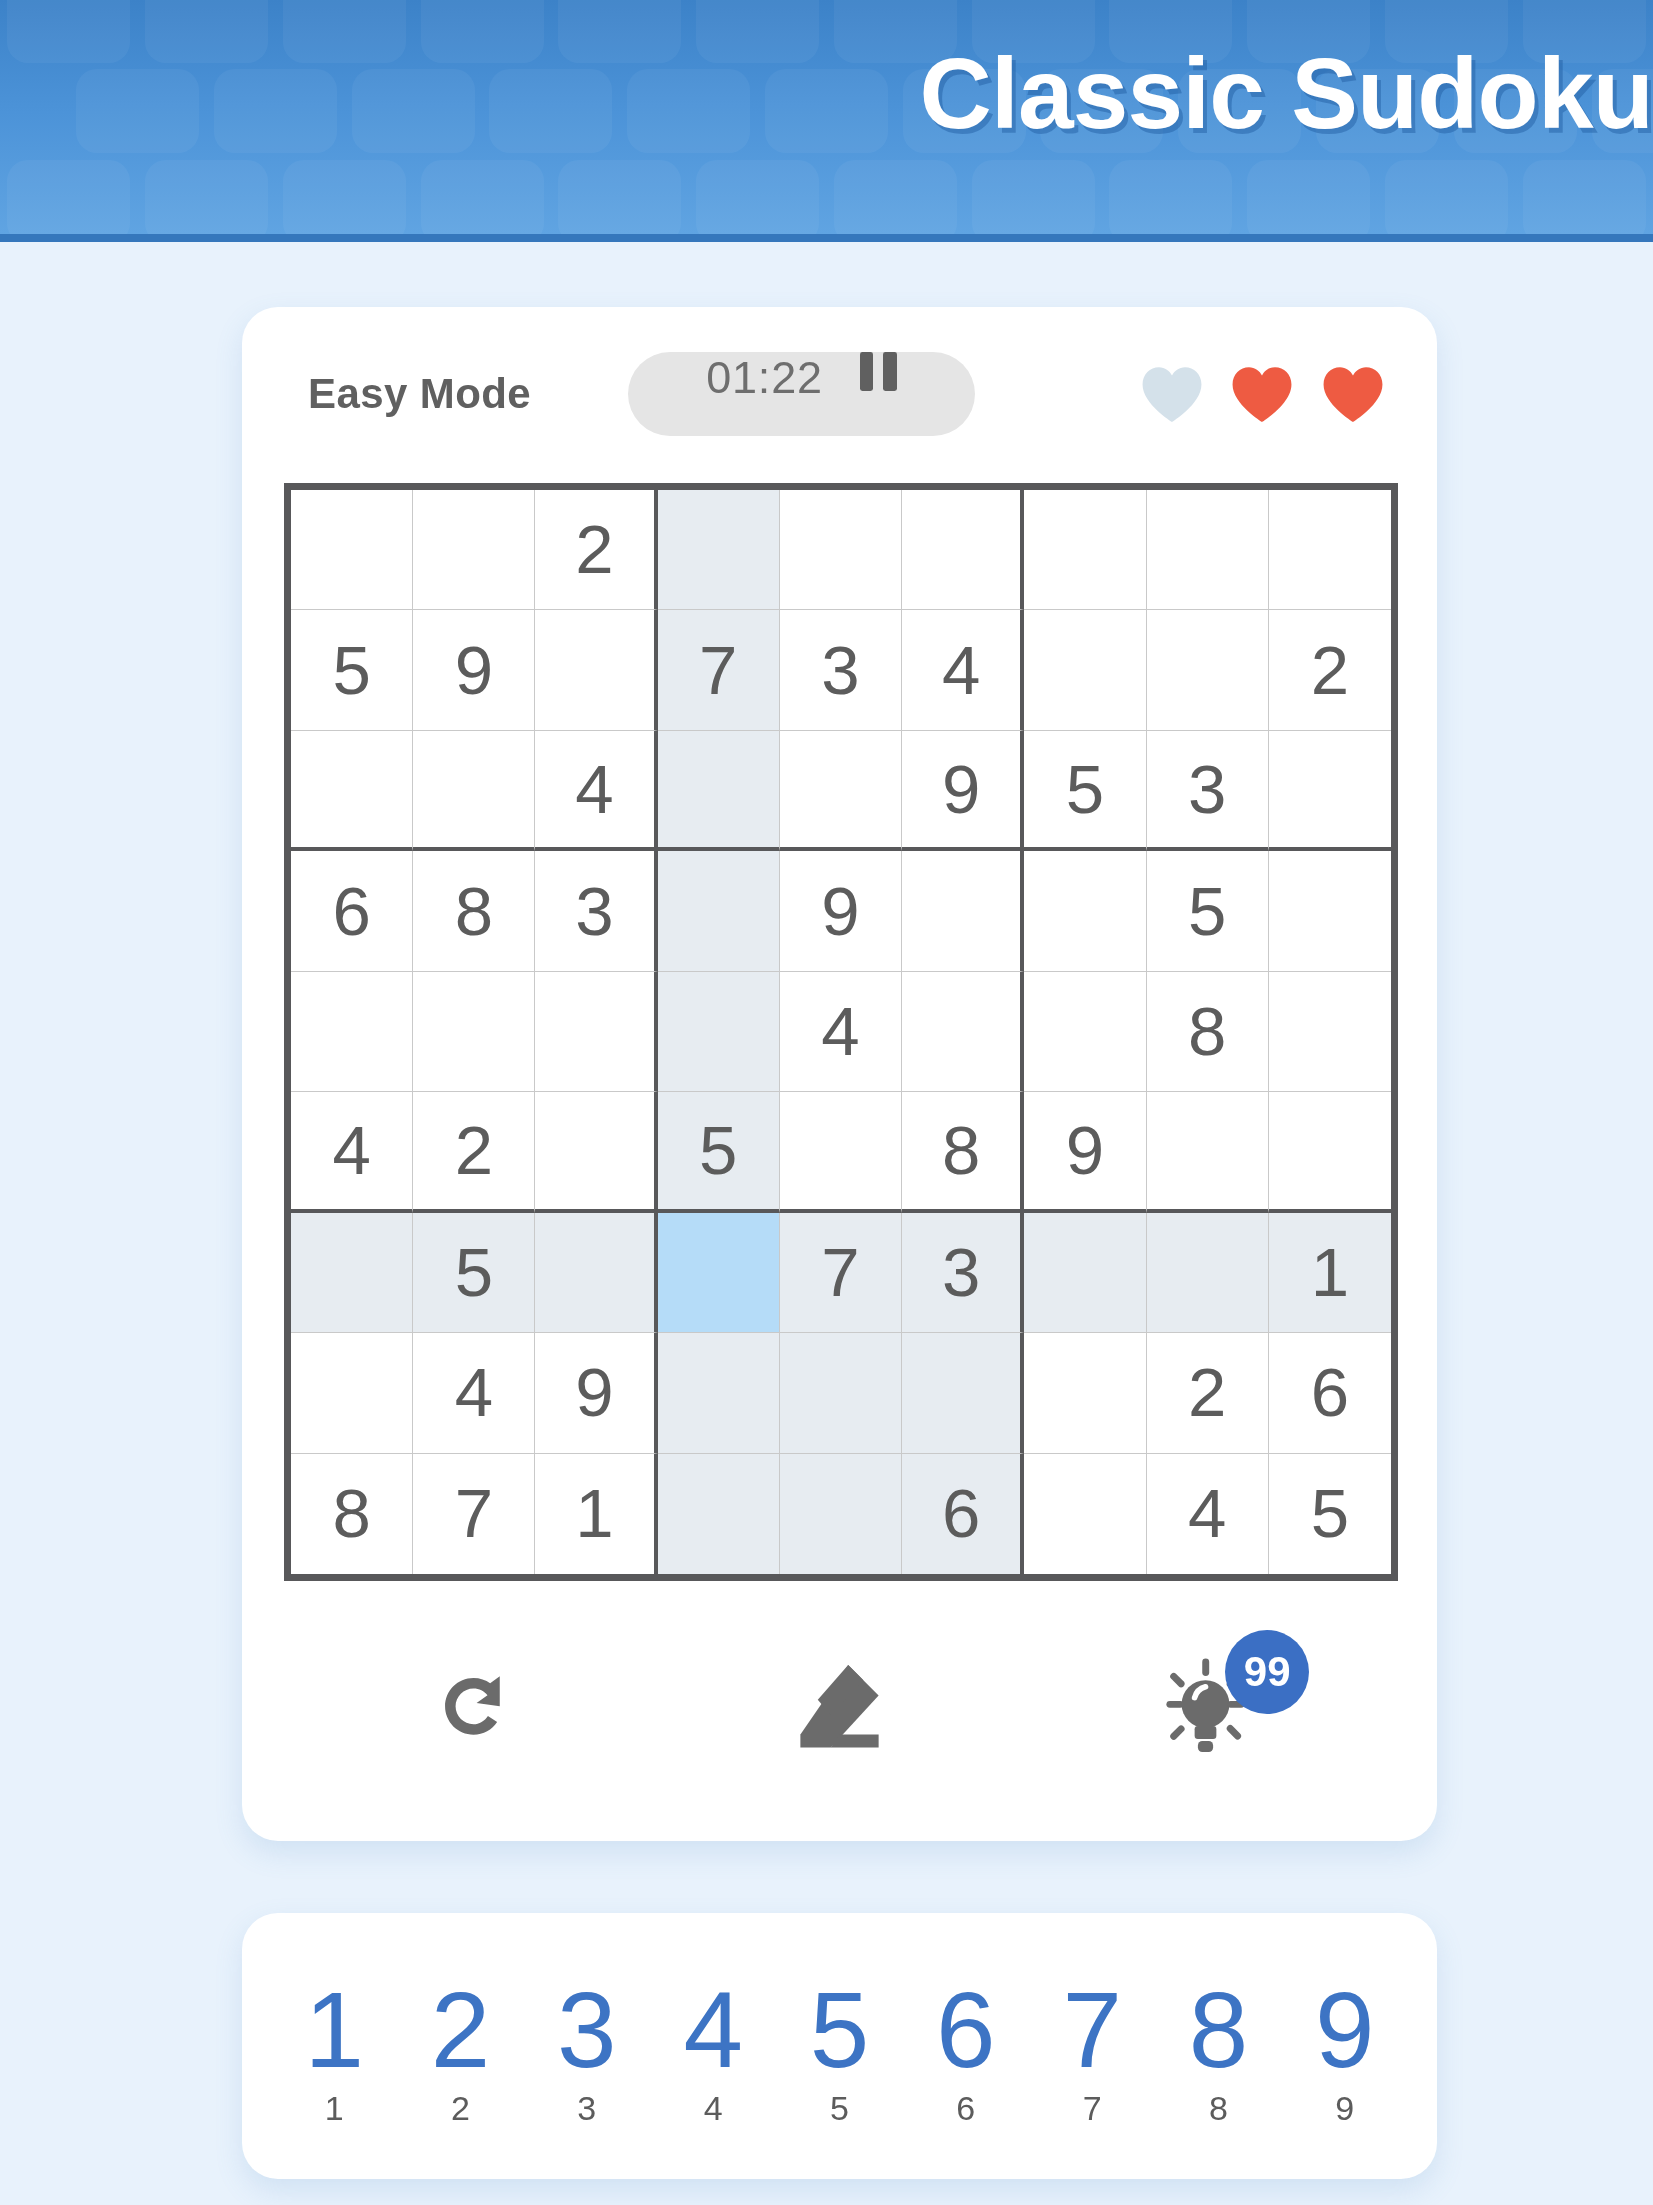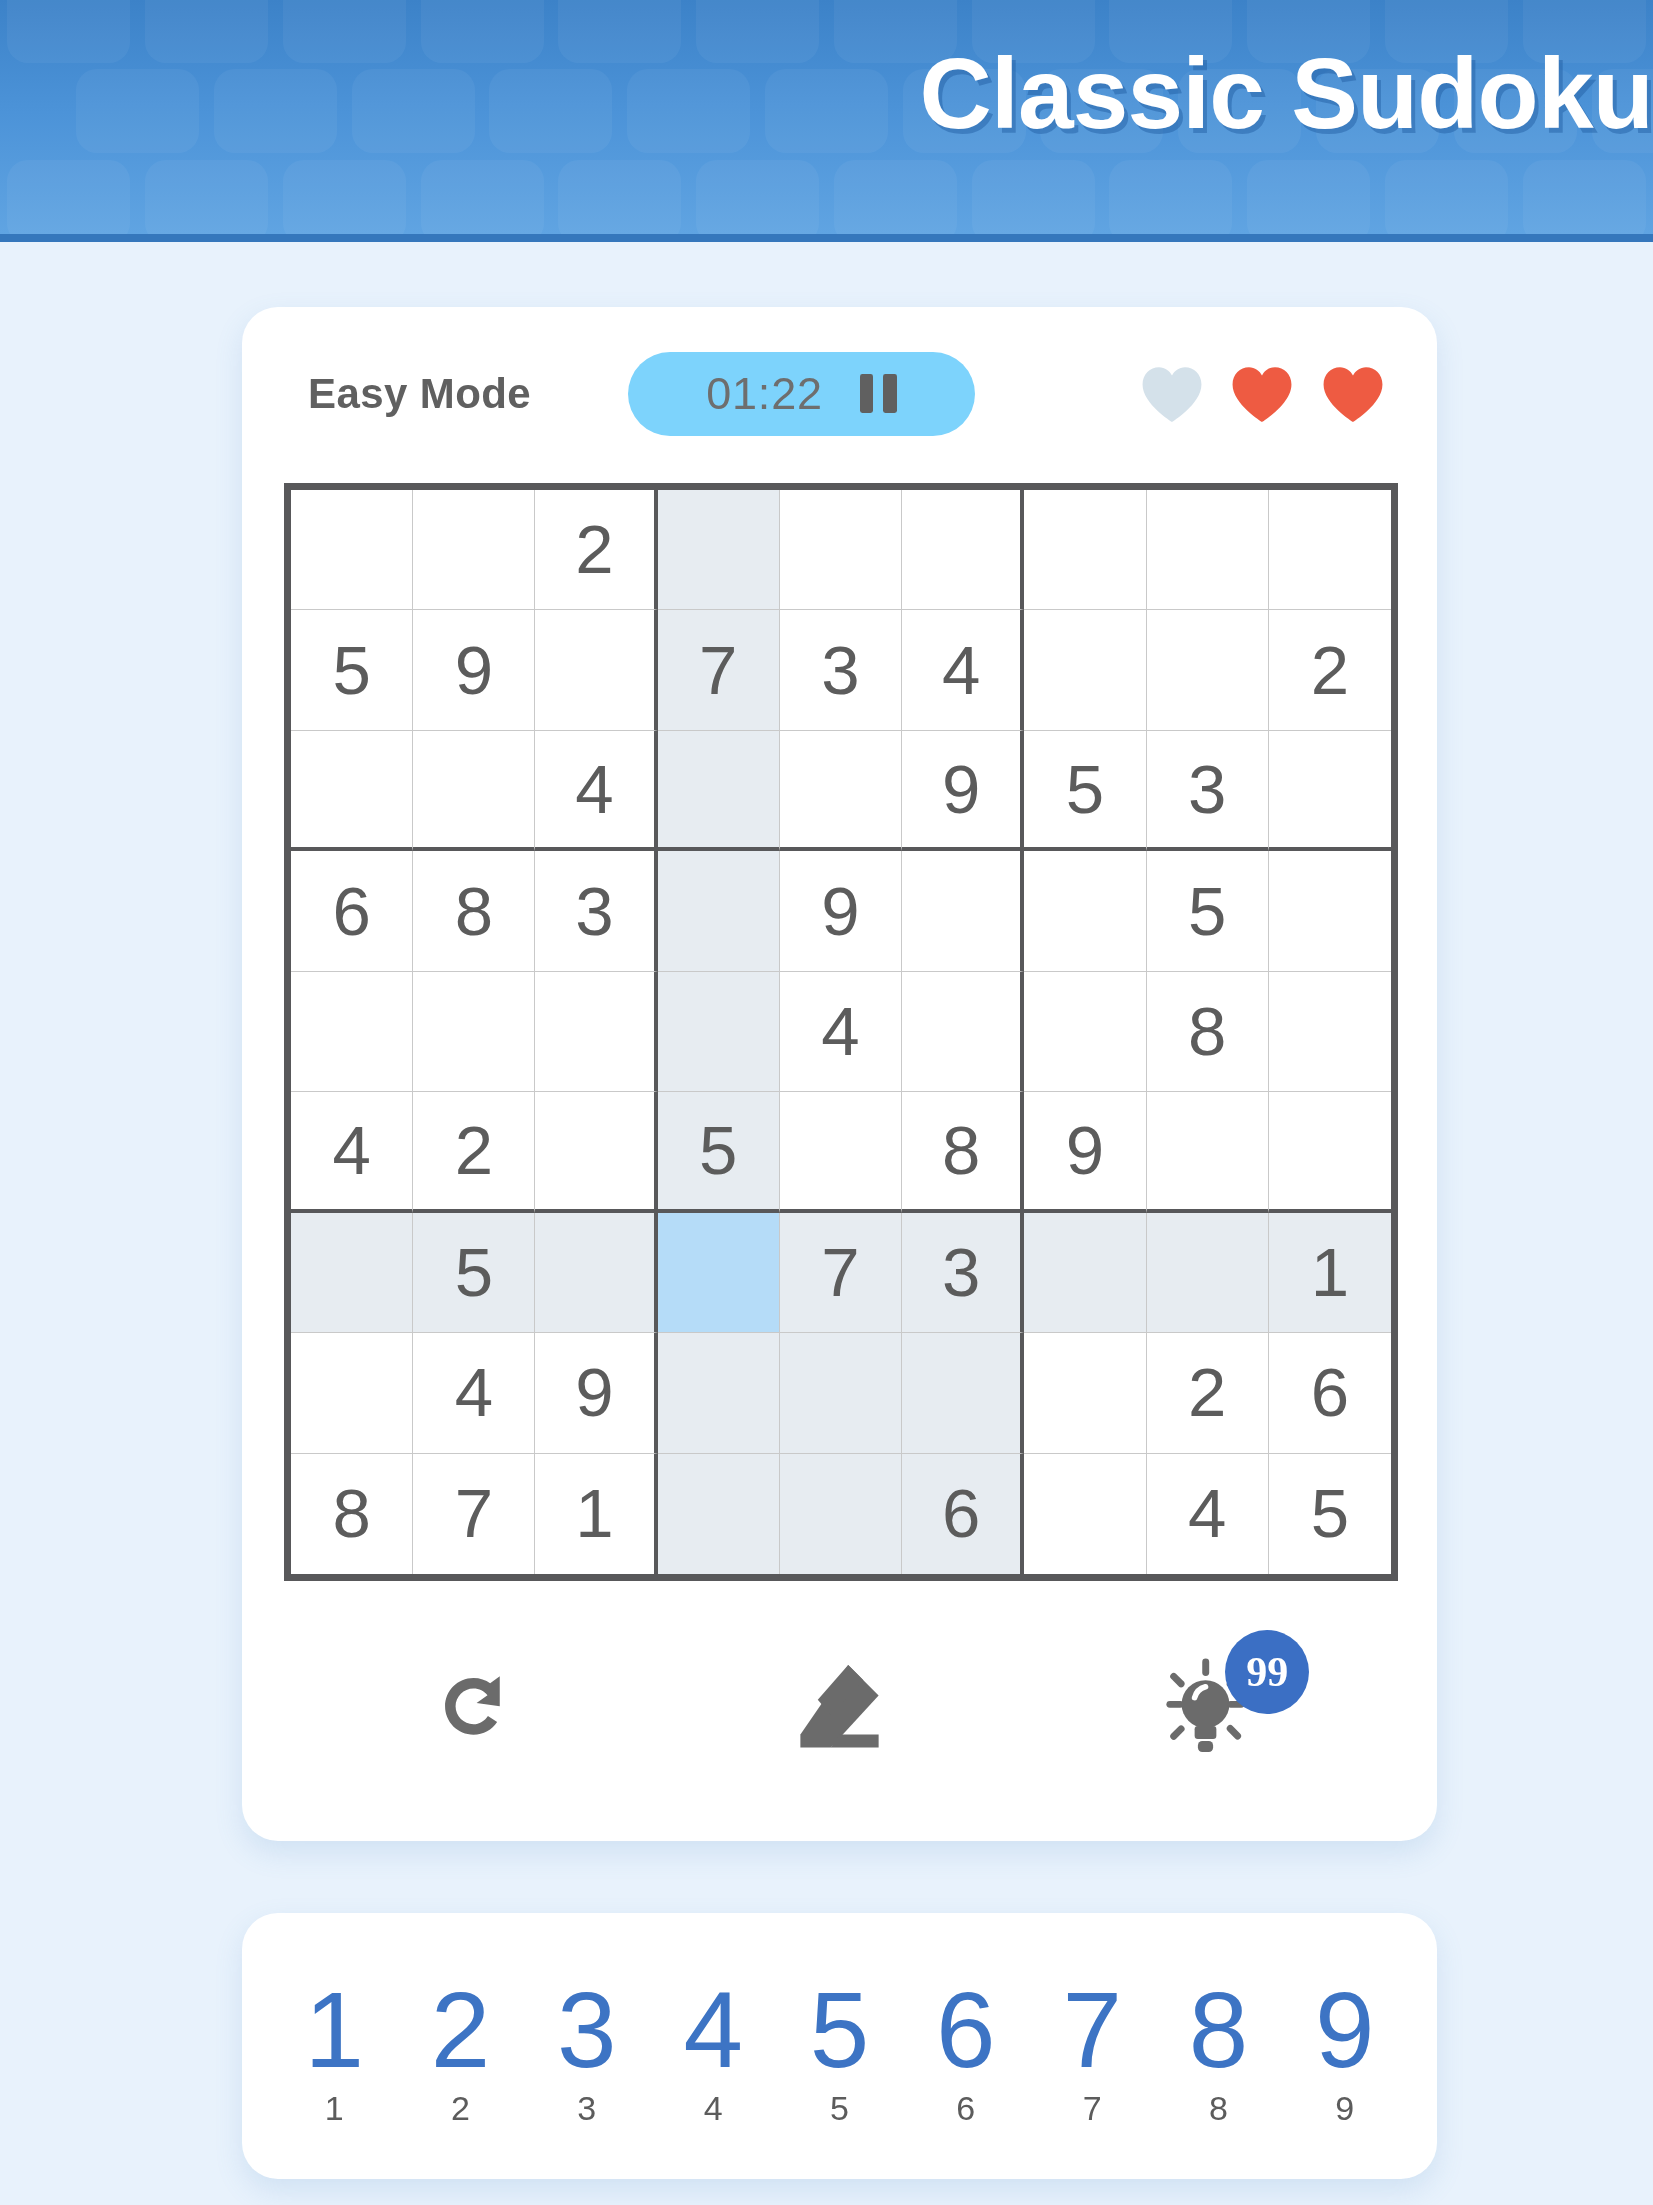--- a/index.html
+++ b/index.html
@@ -54,24 +54,23 @@
   }
   .mode-label {
     font-size: 42px;
     font-weight: bold;
     color: #606060;
     letter-spacing: 0.4px;
   }
   .timer-pill {
     margin-left: 97px;
     width: 347px; height: 84px;
-    background: #7dd3fc;
+    background: #e5e5e5;
     border-radius: 42px;
     display: flex;
-    align-items: center;
     justify-content: center;
     gap: 37px;
   }
   .timer-text {
     font-size: 45px;
     color: #6E6E6E;
     letter-spacing: 0.8px;
   }
   .pause-icon { display: flex; gap: 9.7px; }
   .pause-icon span {
@@ -118,21 +117,20 @@
   .cell.last-col { border-right: none; }
   .cell.last-row { border-bottom: none; }
 
   
   .toolbar {
     position: absolute;
     left: 48px; right: 48px; top: 1308px;
     height: 186px;
     display: flex;
     align-items: flex-start;
-    font-family: Liberation Serif, serif;
   }
   .tool {
     flex: 1;
     height: 186px;
     display: flex;
     flex-direction: column;
     align-items: center;
     justify-content: center;
     position: relative;
   }

